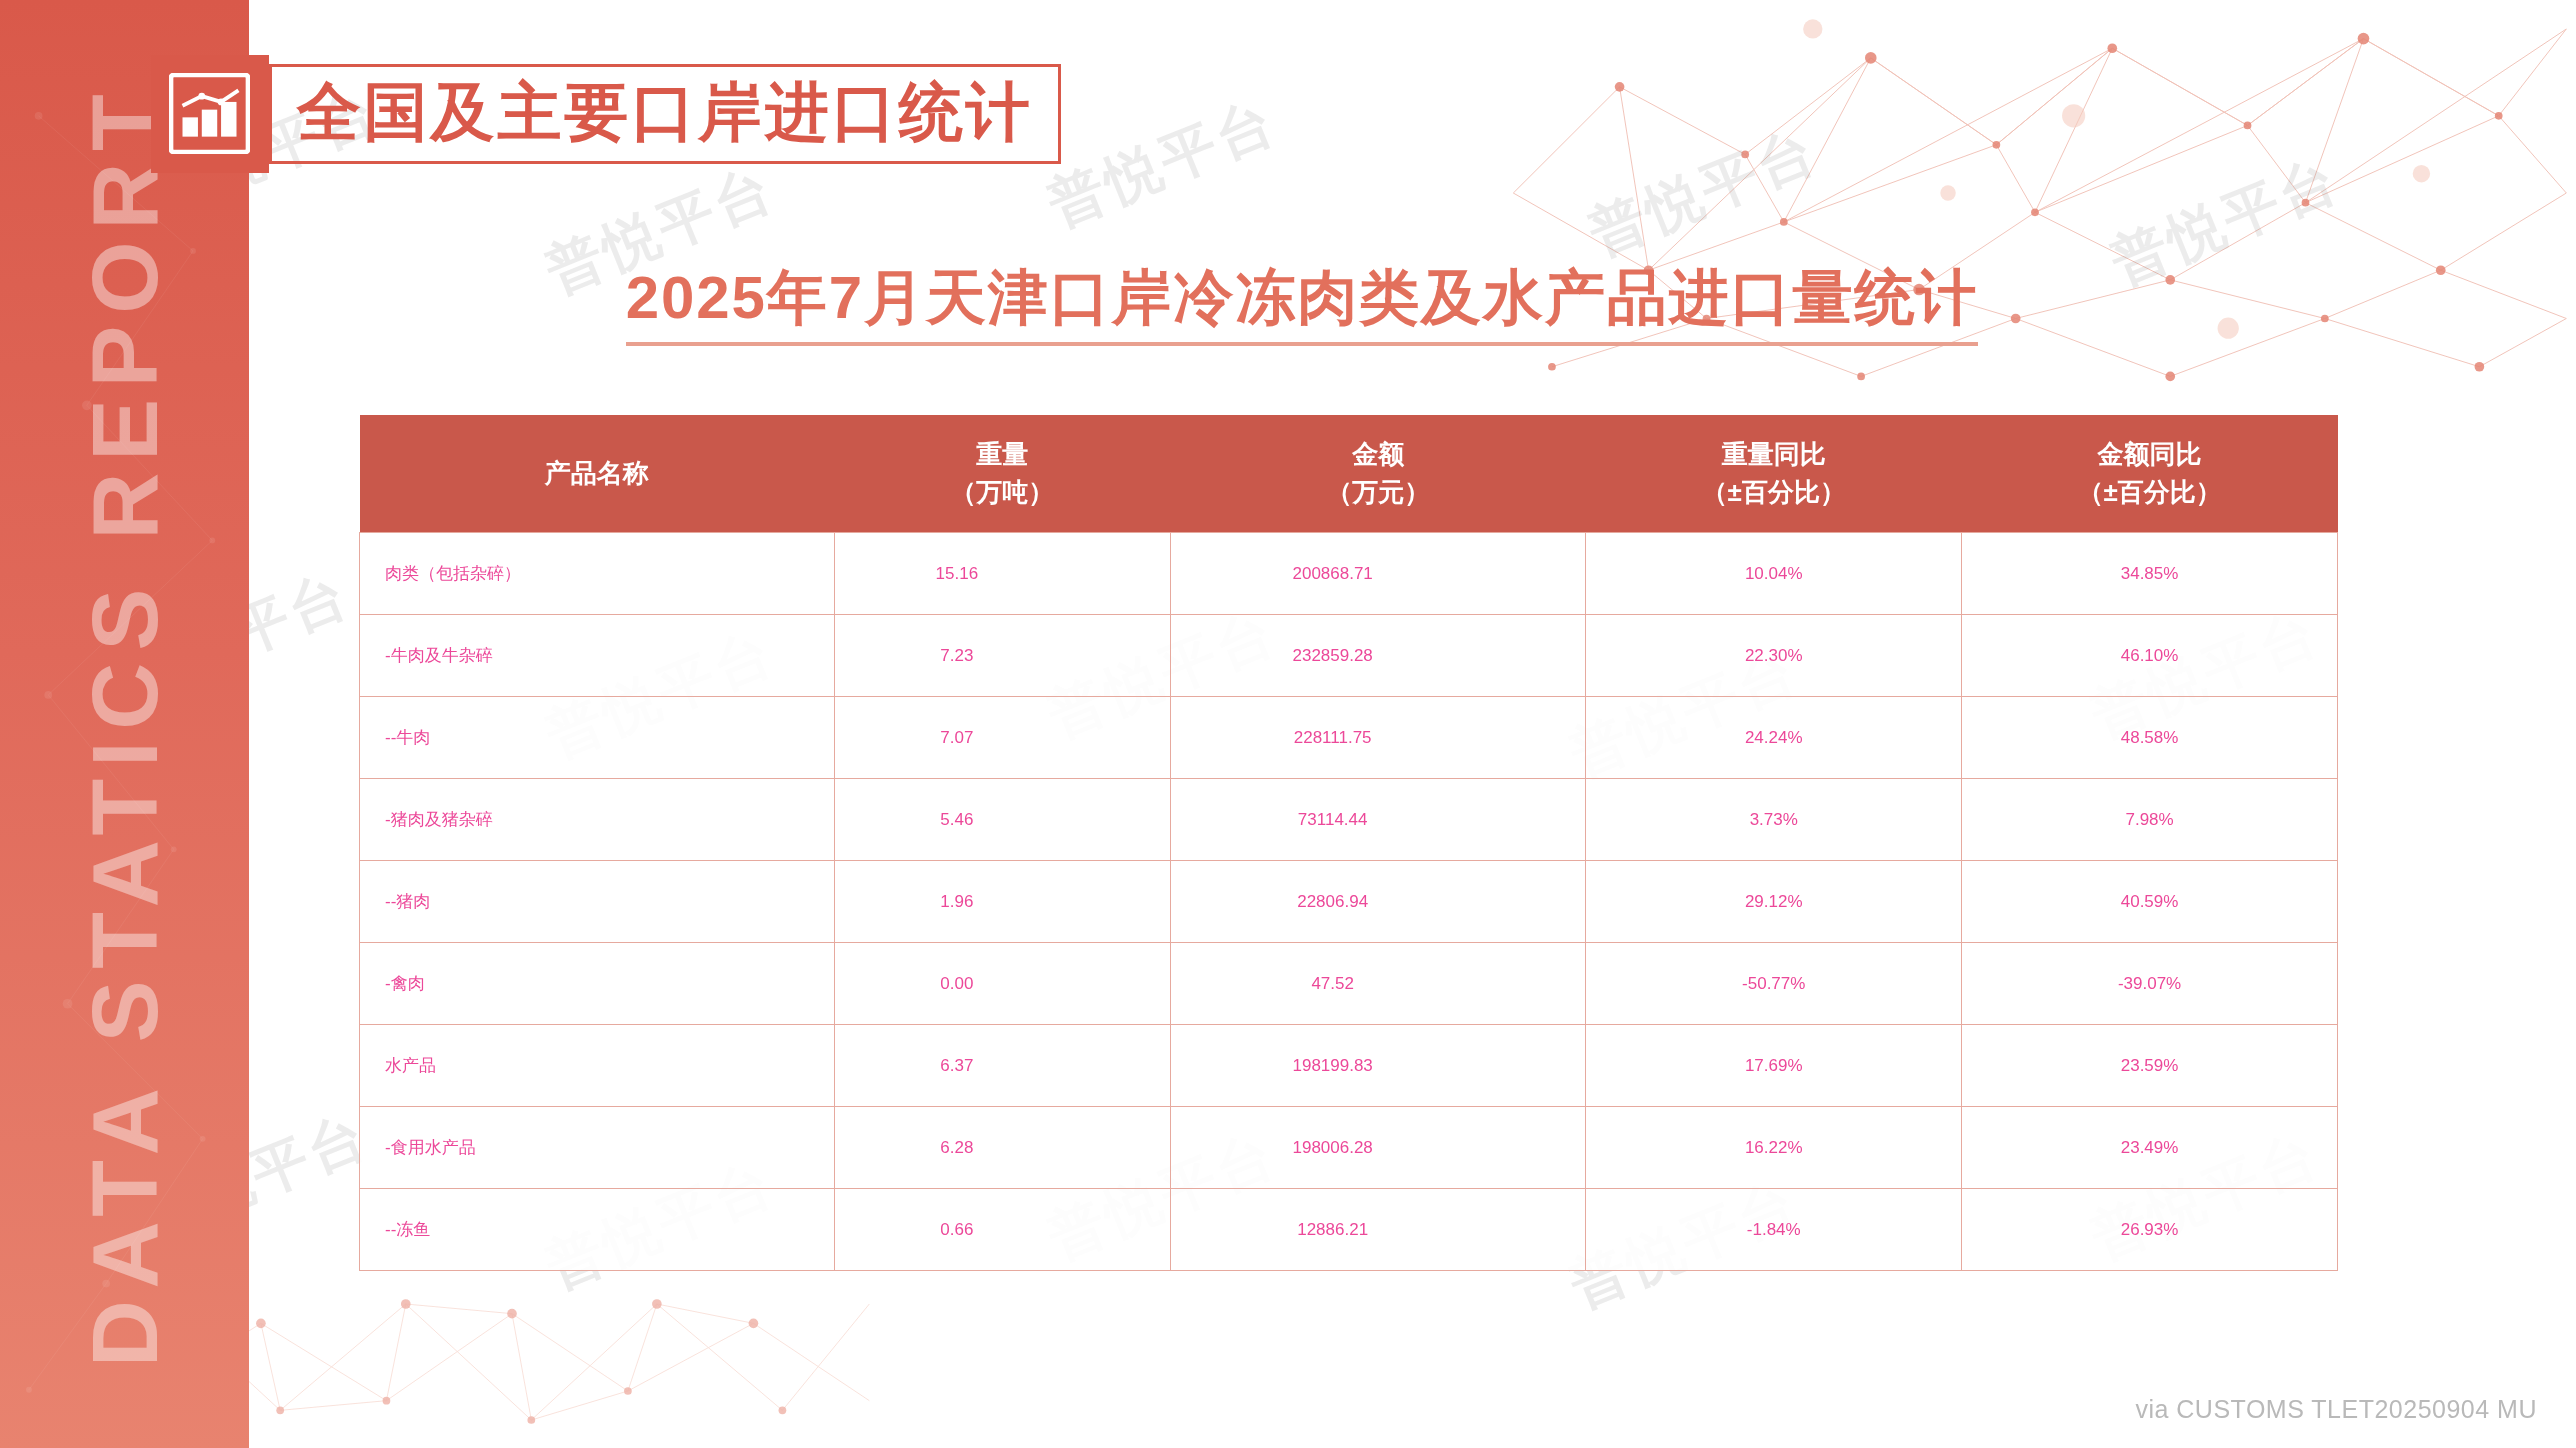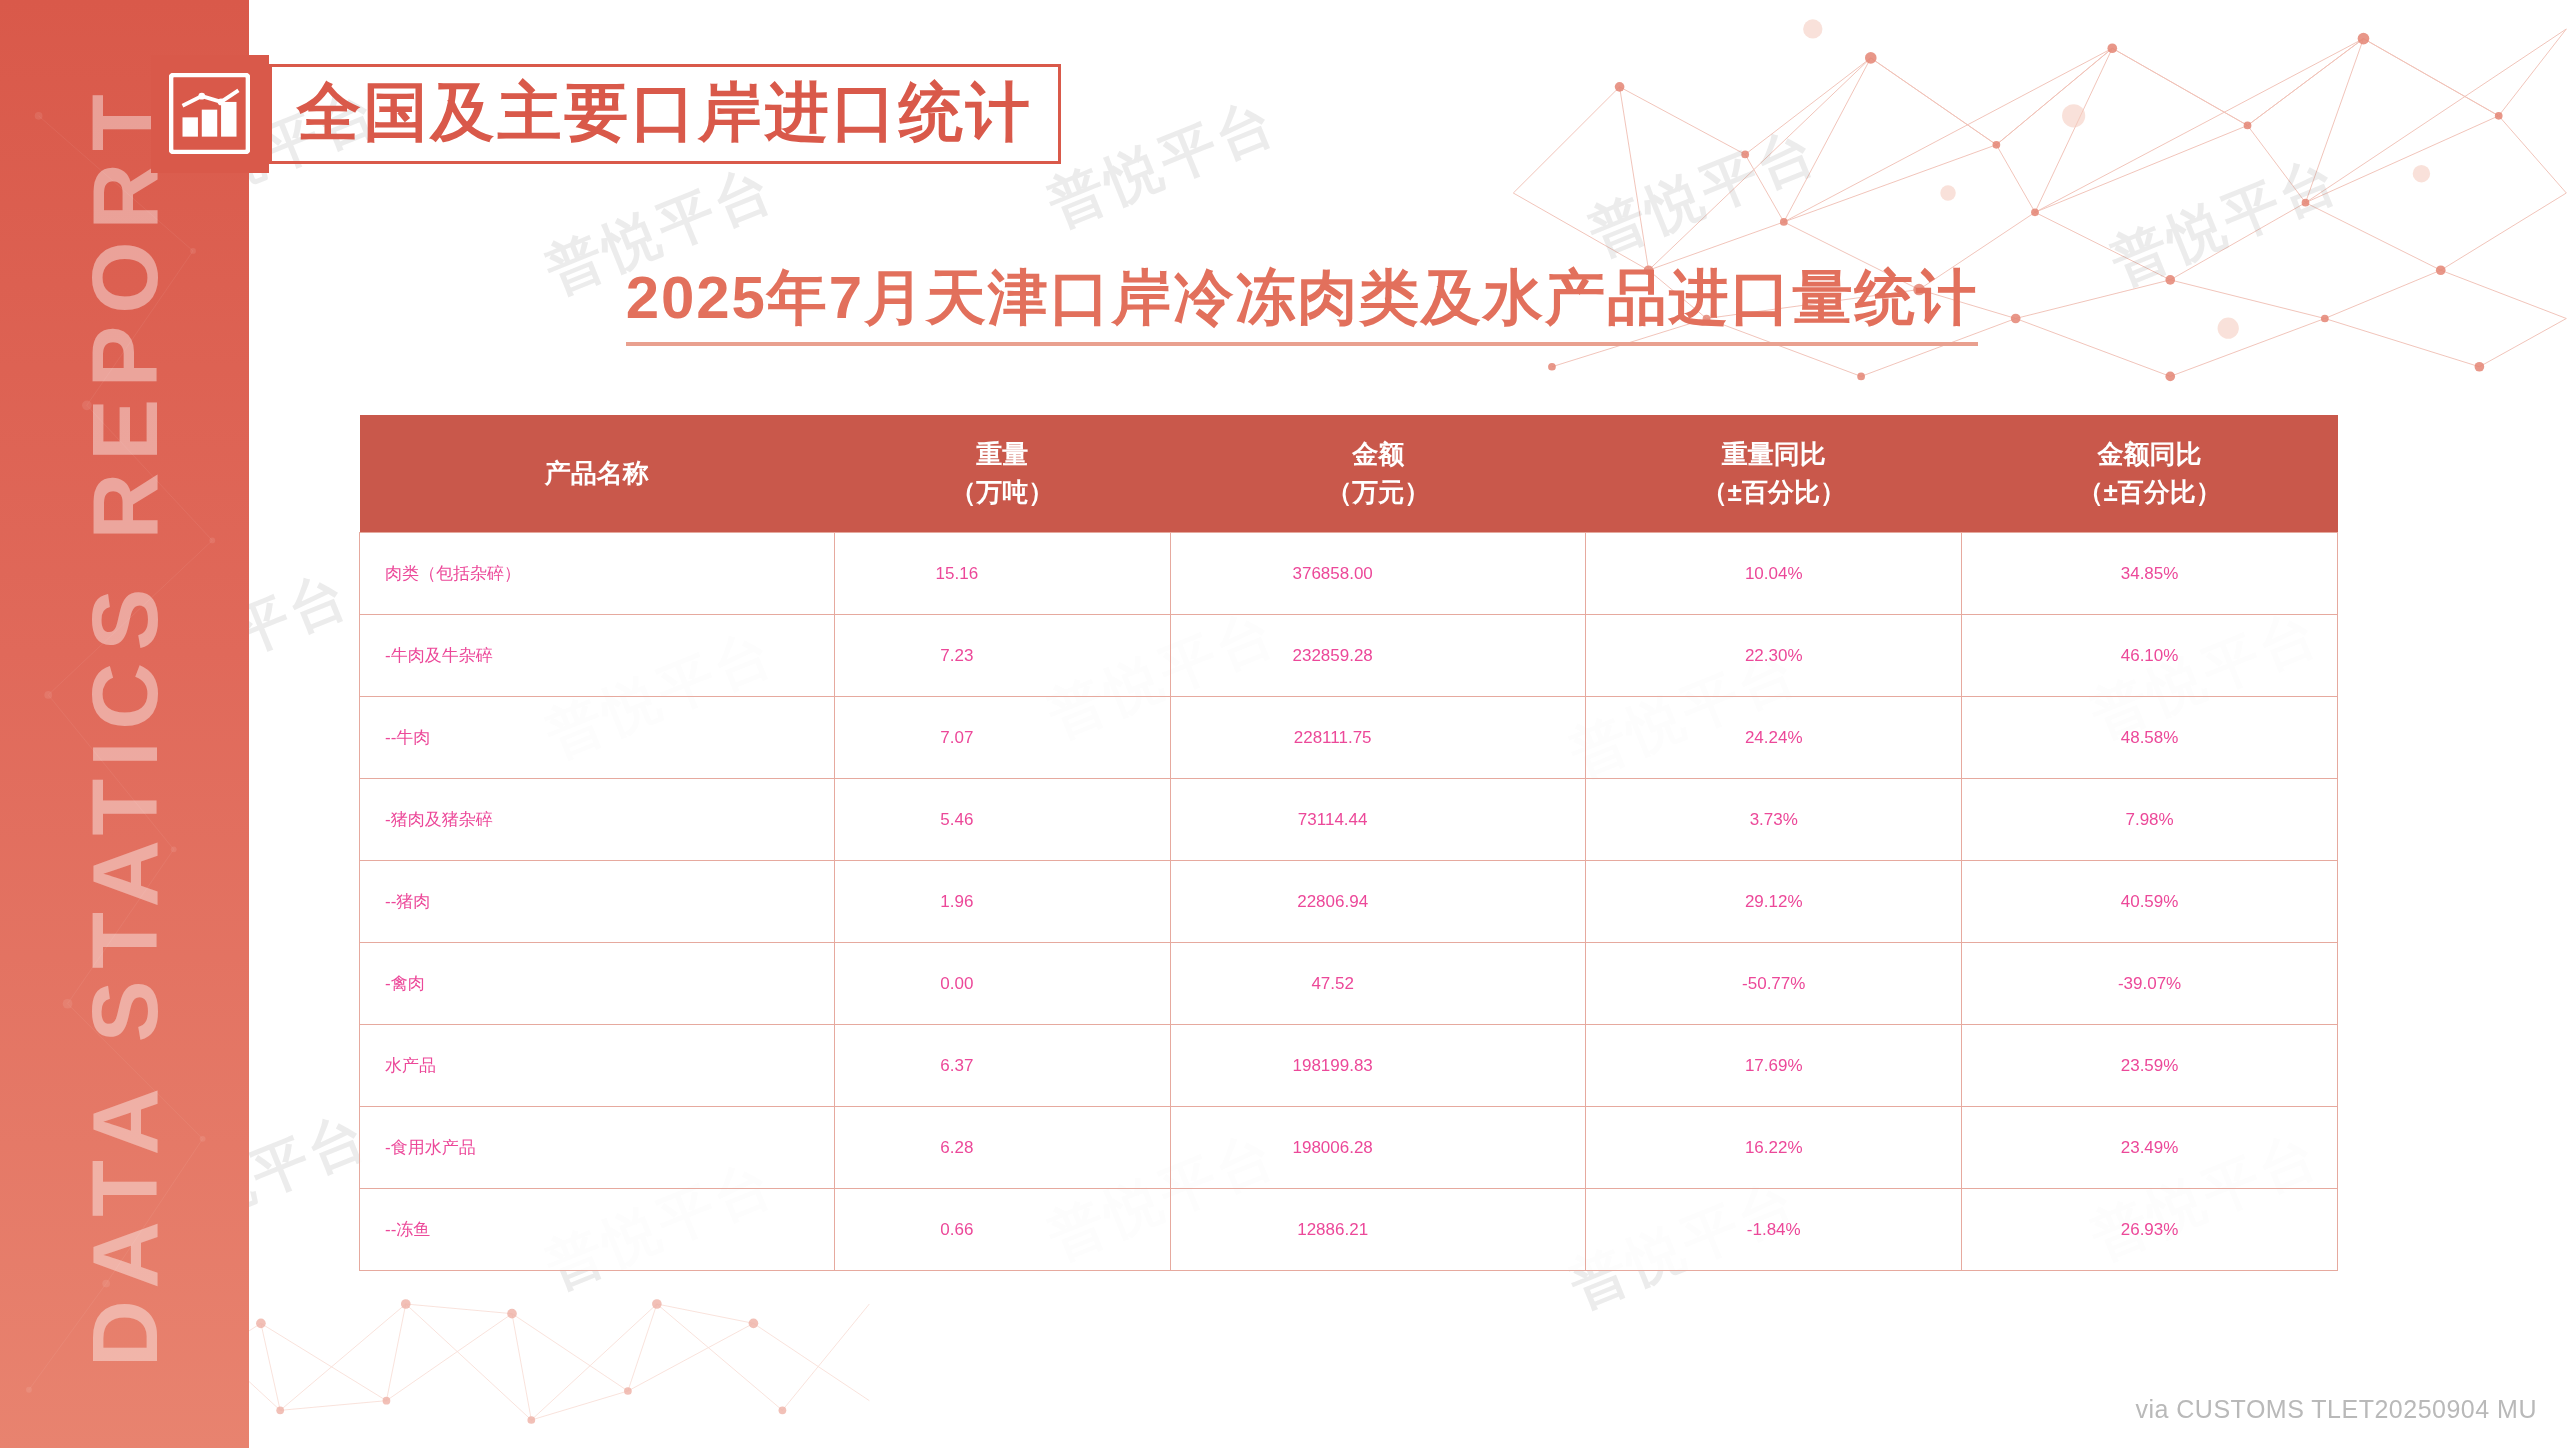--- a/index.html
+++ b/index.html
@@ -319,21 +319,21 @@
           <th>
             <span>金额同比</span>
             <span class="sub">（±百分比）</span>
           </th>
         </tr>
       </thead>
       <tbody>
         <tr>
           <td class="name">肉类（包括杂碎）</td>
           <td class="num">15.16</td>
-          <td class="num">376858.00</td>
+          <td class="num">200868.71</td>
           <td class="num-c">10.04%</td>
           <td class="num-c">34.85%</td>
         </tr>
         <tr>
           <td class="name">-牛肉及牛杂碎</td>
           <td class="num">7.23</td>
           <td class="num">232859.28</td>
           <td class="num-c">22.30%</td>
           <td class="num-c">46.10%</td>
         </tr>

